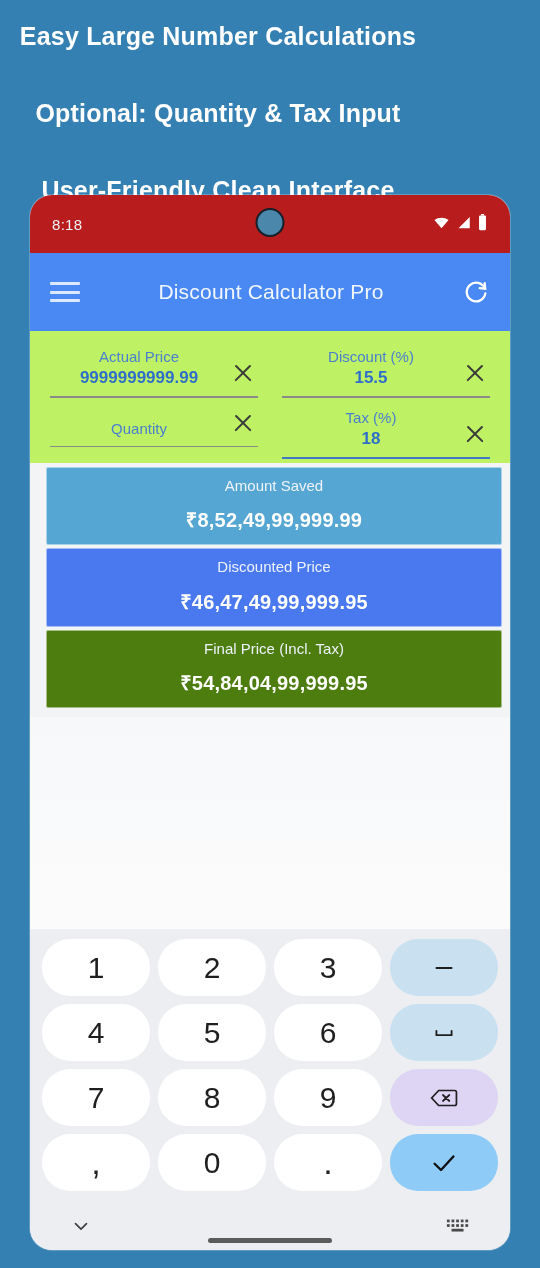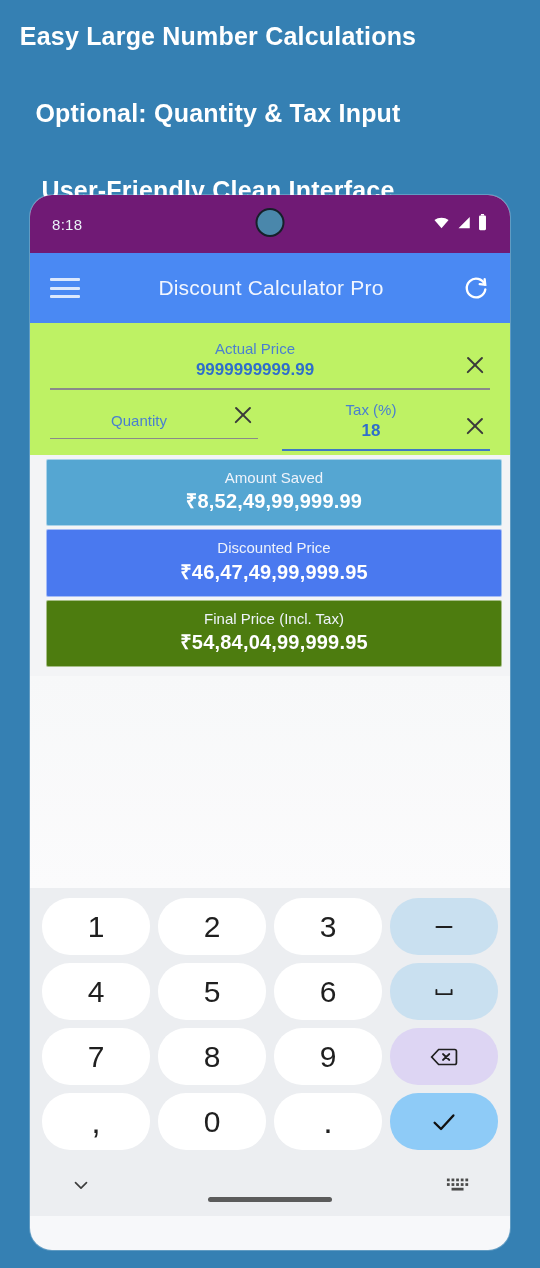--- a/index.html
+++ b/index.html
@@ -35,21 +35,21 @@
     border-radius: 22px;
     background: #f7f8fa;
     overflow: hidden;
     box-shadow: 0 0 0 1px rgba(255,255,255,.22);
   }
 
   
   .statusbar {
     position: relative;
     height: 58px;
-    background: #701a75;
+    background: #b91c1c;
     display: flex;
     align-items: center;
     padding: 0 22px;
   }
   .status-time {
     color: #eaf2f7;
     font-size: 15px;
     letter-spacing: .3px;
   }
   .status-icons {
@@ -63,21 +63,21 @@
     left: 50%; top: 13px;
     transform: translateX(-50%);
     width: 29px; height: 29px;
     border-radius: 50%;
     background: #4a87ab;
     border: 2.5px solid #16202a;
   }
 
   
   .appbar {
-    height: 70px;
+    height: 78px;
     background: #4a89f3;
     display: flex;
     align-items: center;
     padding: 0 20px;
   }
   .burger {
     width: 30px; height: 20px;
     display: flex; flex-direction: column; justify-content: space-between;
     flex: 0 0 auto;
   }
@@ -153,20 +153,21 @@
     color: #eef3fb;
     font-size: 15px;
     line-height: 1.3;
   }
   .result-value {
     color: #ffffff;
     font-weight: bold;
     font-size: 20px;
     line-height: 1.4;
     letter-spacing: .2px;
+    margin-top: 11px;
   }
 
   .filler {
     background: linear-gradient(#f7f8f9, #fbfbfc);
     height: 212px;
   }
 
   
   .keyboard {
     background: #eceef1;
@@ -253,20 +254,30 @@
     </span>
   </div>
 
   <div class="input-card">
     <div class="input-row">
       <div style="flex:1 1 0;">
         <div class="field">
           <div class="field-inner">
             <div class="field-label">Actual Price</div>
             <div class="field-value">9999999999.99</div>
+          </div>
+          <div class="field-clear"></div>
+        </div>
+        <div class="underline"></div>
+      </div>
+      <div style="flex:1 1 0;">
+        <div class="field">
+          <div class="field-inner">
+            <div class="field-label">Discount (%)</div>
+            <div class="field-value">15.5</div>
           </div>
           <div class="field-clear"></div>
         </div>
         <div class="underline"></div>
       </div>
     </div>
 
     <div class="input-row">
       <div style="flex:1 1 0;">
         <div class="field">

